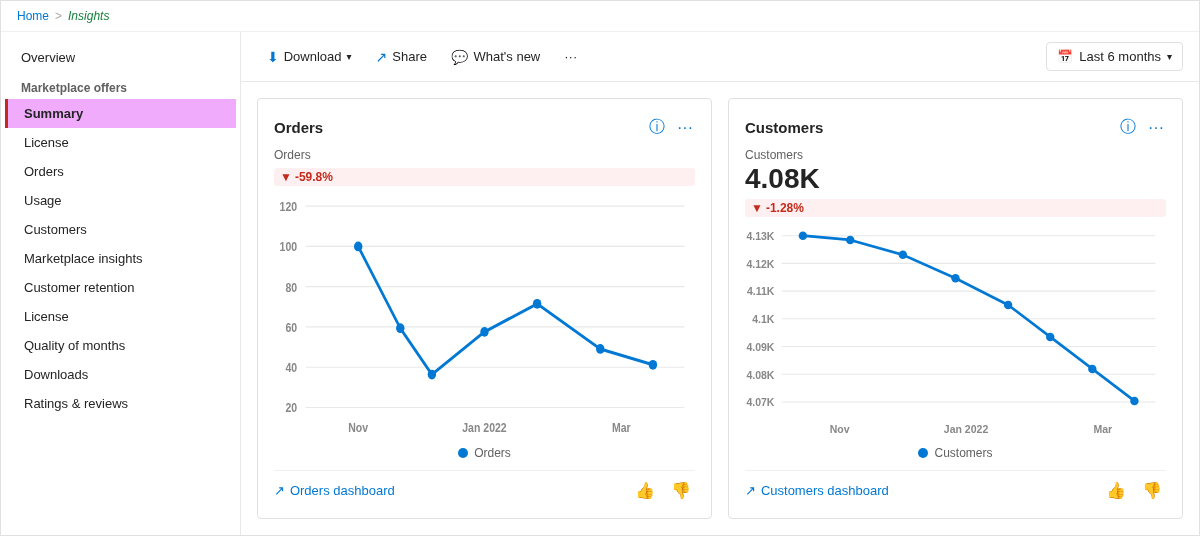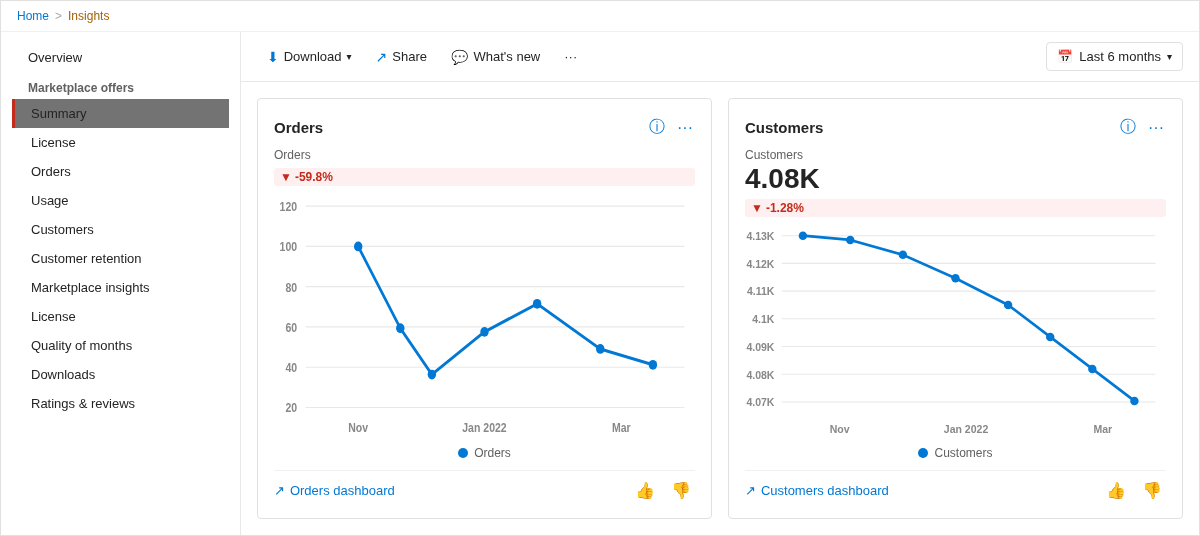--- a/index.html
+++ b/index.html
@@ -2,30 +2,30 @@
 <html><head>
   <meta charset="utf-8">
   <style>
     * { box-sizing: border-box; margin: 0; padding: 0; }
     body { font-family: 'Segoe UI', Arial, sans-serif; font-size: 13px; color: #242424; background: #fff; }
 
     .app-container { display: flex; flex-direction: column; height: 536px; width: 1200px; overflow: hidden; border: 1px solid #e0e0e0; }
 
     .breadcrumb-bar { display: flex; align-items: flex-end; padding: 8px 16px; font-size: 12px; color: #616161; border-bottom: 1px solid #f0f0f0; gap: 6px; }
     .breadcrumb-sep { color: #aaa; }
-    .breadcrumb-current { color: #a16207; font-weight: 500; }
+    .breadcrumb-current { color: #15803d; font-weight: 500; font-style: italic; }
 
     .main-layout { display: flex; flex: 1; overflow: hidden; }
 
     
-    .sidebar { width: 240px; border-right: 1px solid #e8e8e8; padding: 12px 11px; flex-shrink: 0; overflow-y: auto; }
+    .sidebar { width: 240px; border-right: 1px solid #e8e8e8; padding: 12px 4px; flex-shrink: 0; overflow-y: auto; }
     .sidebar-overview { padding: 6px 16px; color: #242424; cursor: pointer; font-size: 13px; }
     .sidebar-section-label { padding: 10px 16px 4px; font-size: 12px; font-weight: 600; color: #616161; text-transform: none; }
     .sidebar-item { padding: 7px 16px; cursor: pointer; font-size: 13px; color: #242424; border-left: 3px solid transparent; }
-    .sidebar-item.active { background: #737373; border-left: 3px solid #c42b1c; font-weight: 400; }
+    .sidebar-item.active { background: #f0abfc; border-left: 3px solid #c42b1c; font-weight: 700; }
 
     
     .content-area { flex: 1; display: flex; flex-direction: column; overflow: hidden; }
 
     .toolbar { display: flex; align-items: center; padding: 10px 16px; border-bottom: 1px solid #e8e8e8; gap: 4px; }
     .toolbar-btn { display: flex; align-items: center; gap: 5px; padding: 6px 10px; border: none; background: transparent; cursor: pointer; font-size: 13px; color: #242424; border-radius: 4px; }
     .toolbar-btn .icon { color: #0078d4; font-size: 14px; }
     .toolbar-spacer { flex: 1; }
     .date-range-btn { display: flex; align-items: center; gap: 6px; padding: 6px 10px; border: 1px solid #e0e0e0; background: #fff; cursor: pointer; font-size: 13px; color: #242424; border-radius: 4px; }
 
@@ -66,22 +66,22 @@
   <div class="main-layout">
 
     <nav class="sidebar">
       <div class="sidebar-overview">Overview</div>
       <div class="sidebar-section-label">Marketplace offers</div>
       <div class="sidebar-item active" style="border-left:3px solid #c42b1c;">Summary</div>
       <div class="sidebar-item">License</div>
       <div class="sidebar-item">Orders</div>
       <div class="sidebar-item">Usage</div>
       <div class="sidebar-item">Customers</div>
+      <div class="sidebar-item">Marketplace insights</div>
       <div class="sidebar-item">Customer retention</div>
-      <div class="sidebar-item">Marketplace insights</div>
       <div class="sidebar-item">License</div>
       <div class="sidebar-item">Quality of months</div>
       <div class="sidebar-item">Downloads</div>
       <div class="sidebar-item">Ratings &amp; reviews</div>
     </nav>
 
     <div class="content-area">
 
       <div class="toolbar">
         <button class="toolbar-btn">

